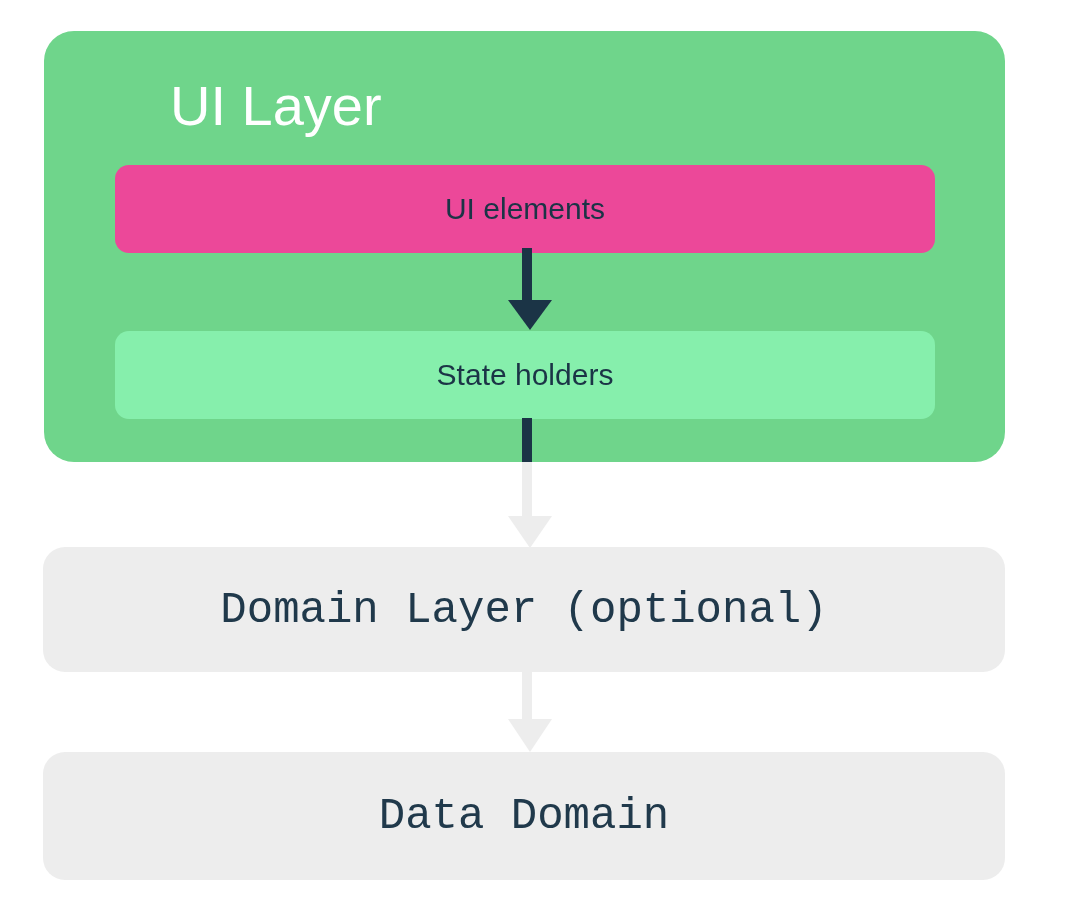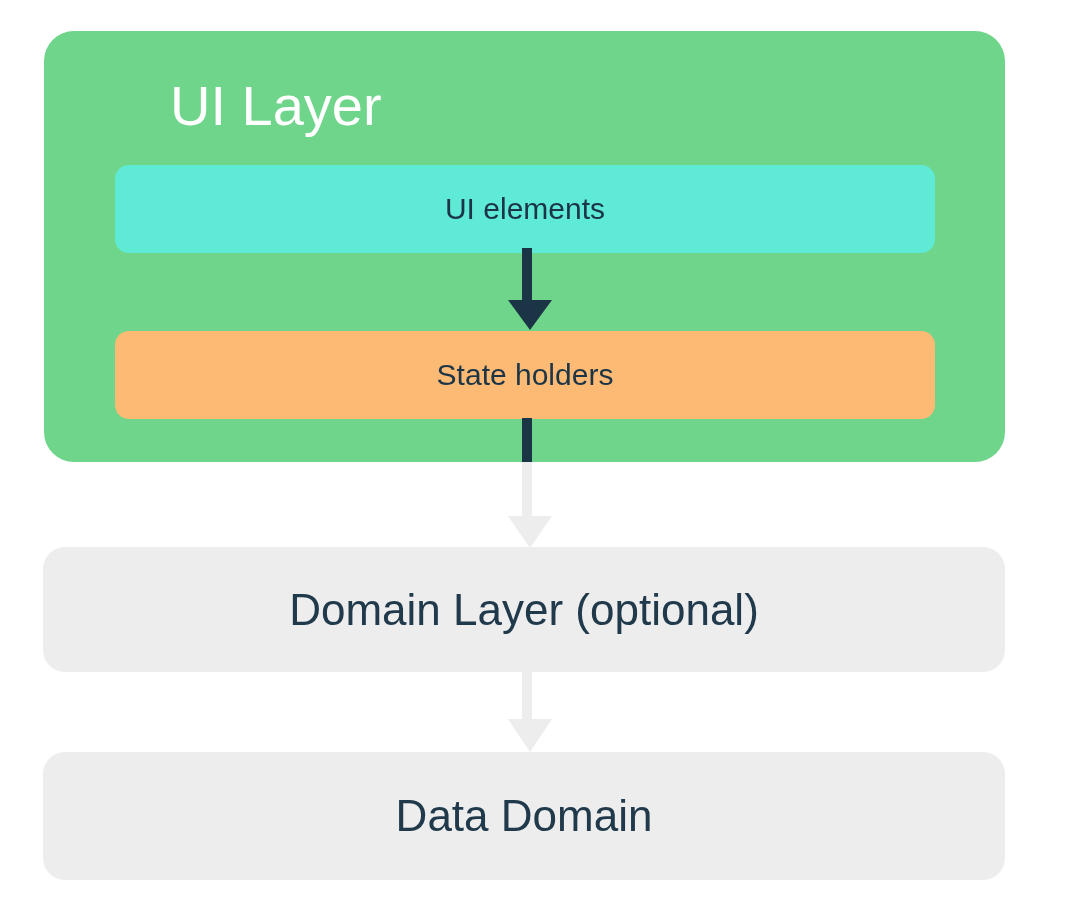--- a/index.html
+++ b/index.html
@@ -58,38 +58,39 @@
   }
   .inner-card .card-label {
     font-size: 30px;
     line-height: 36px;
     color: #1B3446;
     white-space: nowrap;
   }
 
   .card-ui-elements {
     top: 165px;
-    background: #5eead4;
+    background: #ec4899;
   }
   .card-state-holders {
     top: 331px;
-    background: #fdba74;
+    background: #86efac;
   }
 
   
   .layer-bar {
     position: absolute;
     left: 43px;
     width: 962px;
     background: #EDEDED;
     border-radius: 22px;
     display: flex;
     align-items: center;
     justify-content: center;
     box-sizing: border-box;
+    font-family: Liberation Mono, monospace;
   }
   .layer-bar .bar-label {
     font-size: 44px;
     line-height: 54px;
     color: #20394B;
     white-space: nowrap;
   }
 
   .bar-domain {
     top: 547px;

